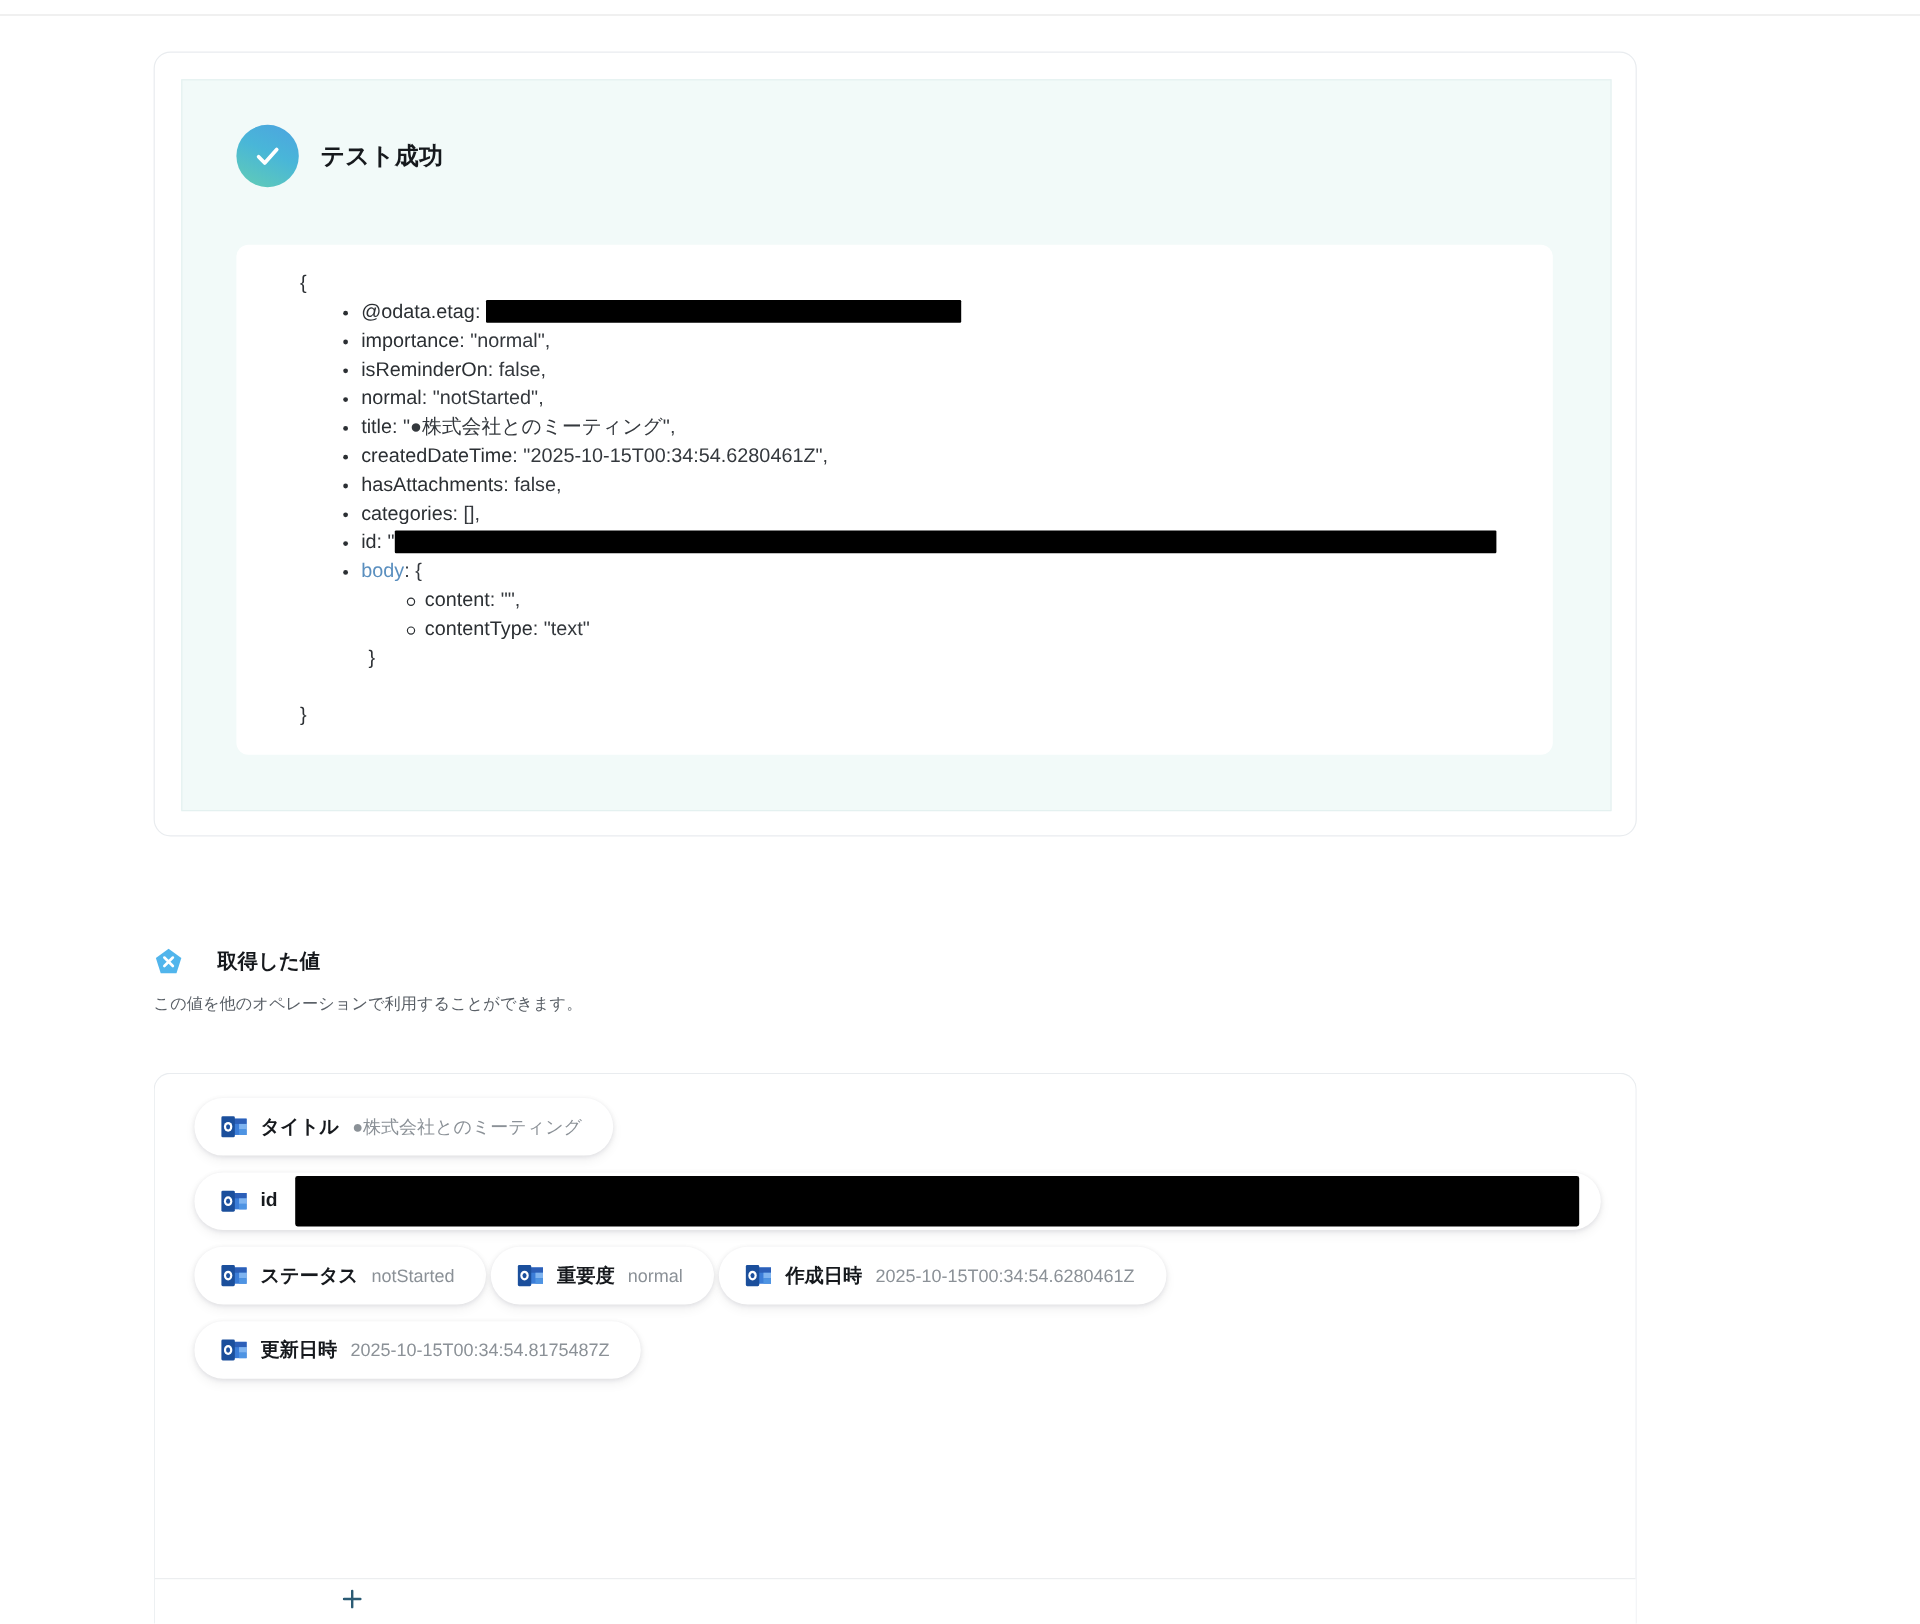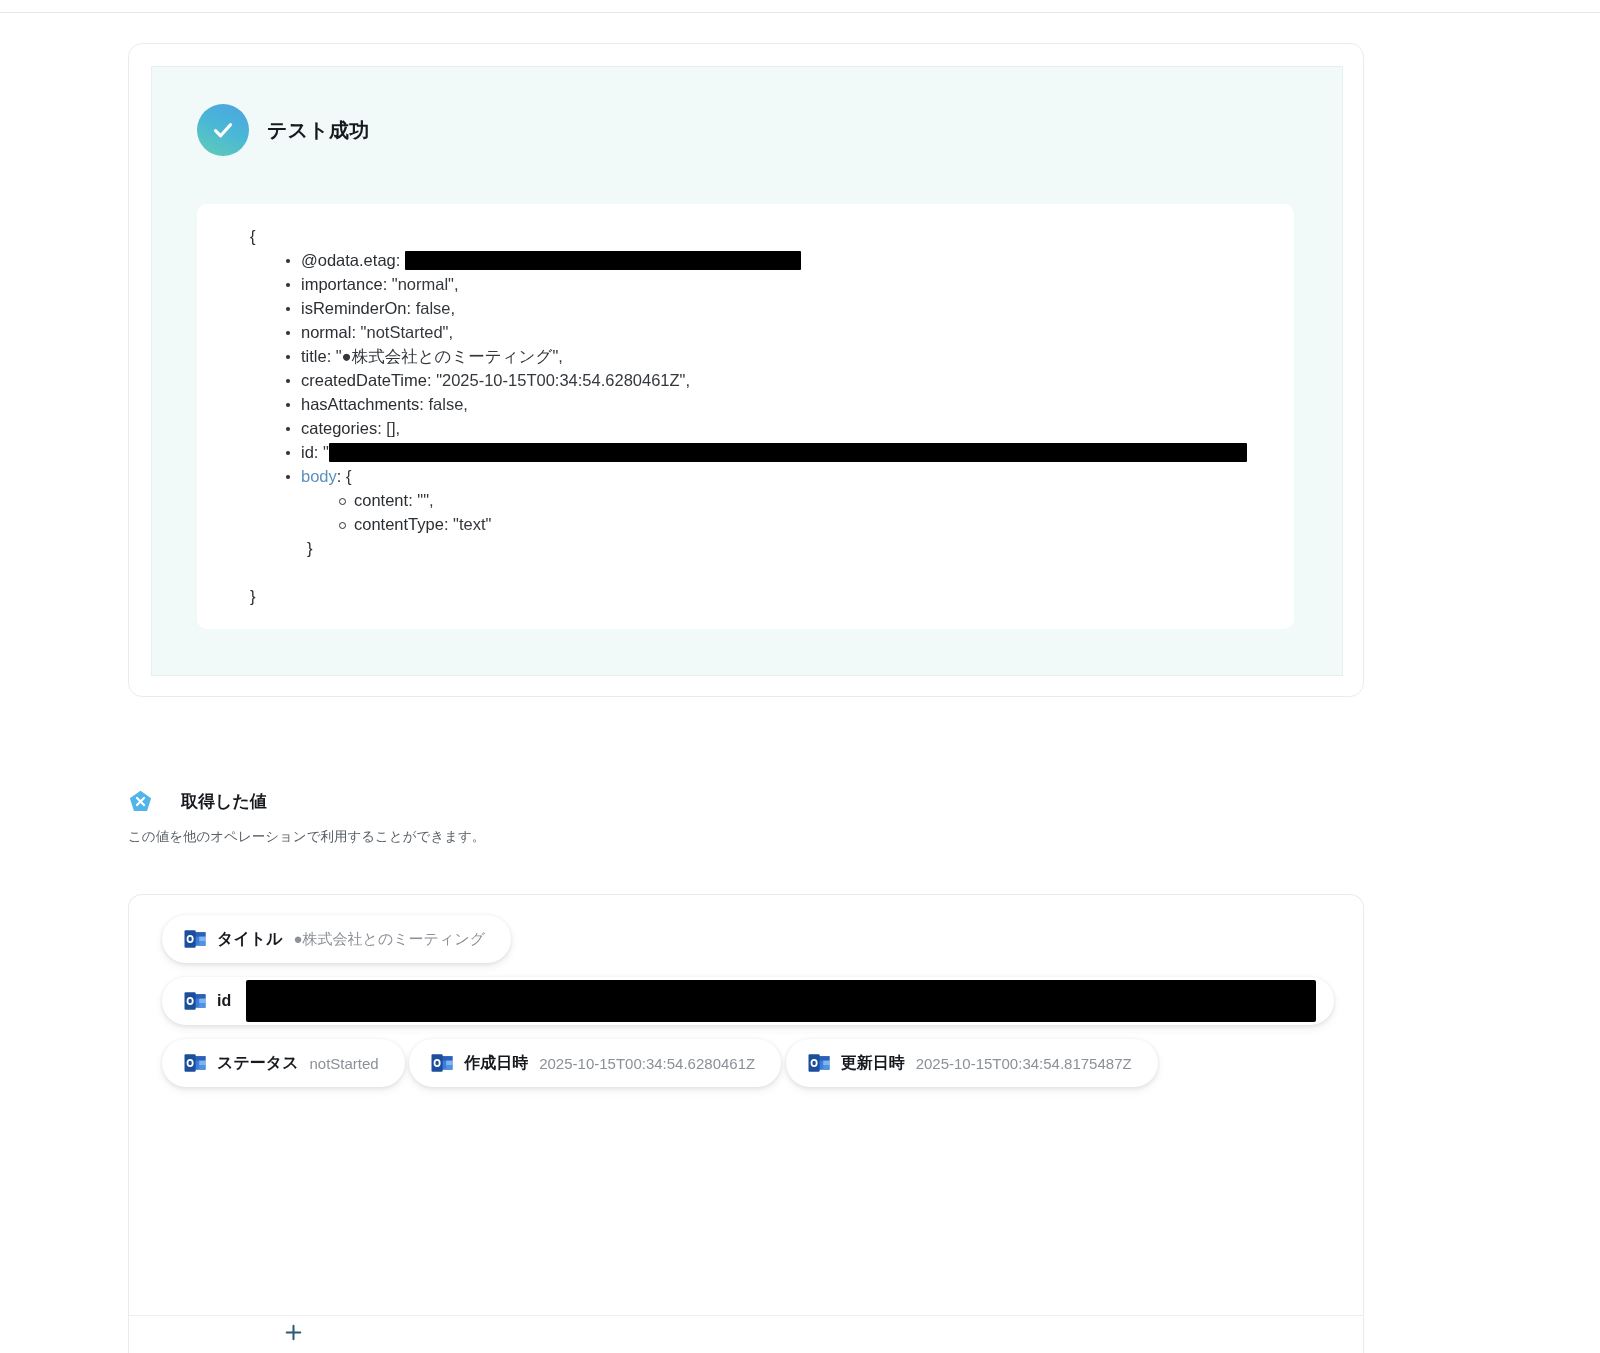--- a/index.html
+++ b/index.html
@@ -433,20 +433,33 @@
         <rect x="15.2" y="12.2" width="6.3" height="4.6" fill="#4e94e3"></rect>
         <rect x="0.5" y="1.2" width="11.2" height="17.6" rx="1.2" fill="#1b4f9c"></rect>
         <ellipse cx="6.1" cy="10" rx="3.5" ry="4.1" fill="#ffffff"></ellipse>
         <ellipse cx="6.1" cy="10" rx="1.7" ry="2.2" fill="#1b4f9c"></ellipse>
       </svg>
       <span class="chip-label">ステータス</span>
       <span class="chip-value">notStarted</span>
     </div>
 
     
+    <div class="chip">
+      <svg class="outlook-icon" viewBox="0 0 22 20">
+        <rect x="8.5" y="3.2" width="13" height="13.6" fill="#3b7dd8"></rect>
+        <rect x="8.5" y="3.2" width="13" height="4.4" fill="#2c5fb8"></rect>
+        <rect x="15.2" y="7.6" width="6.3" height="4.6" fill="#7fb4f0"></rect>
+        <rect x="15.2" y="12.2" width="6.3" height="4.6" fill="#4e94e3"></rect>
+        <rect x="0.5" y="1.2" width="11.2" height="17.6" rx="1.2" fill="#1b4f9c"></rect>
+        <ellipse cx="6.1" cy="10" rx="3.5" ry="4.1" fill="#ffffff"></ellipse>
+        <ellipse cx="6.1" cy="10" rx="1.7" ry="2.2" fill="#1b4f9c"></ellipse>
+      </svg>
+      <span class="chip-label">重要度</span>
+      <span class="chip-value">normal</span>
+    </div>
 
     
     <div class="chip">
       <svg class="outlook-icon" viewBox="0 0 22 20">
         <rect x="8.5" y="3.2" width="13" height="13.6" fill="#3b7dd8"></rect>
         <rect x="8.5" y="3.2" width="13" height="4.4" fill="#2c5fb8"></rect>
         <rect x="15.2" y="7.6" width="6.3" height="4.6" fill="#7fb4f0"></rect>
         <rect x="15.2" y="12.2" width="6.3" height="4.6" fill="#4e94e3"></rect>
         <rect x="0.5" y="1.2" width="11.2" height="17.6" rx="1.2" fill="#1b4f9c"></rect>
         <ellipse cx="6.1" cy="10" rx="3.5" ry="4.1" fill="#ffffff"></ellipse>

